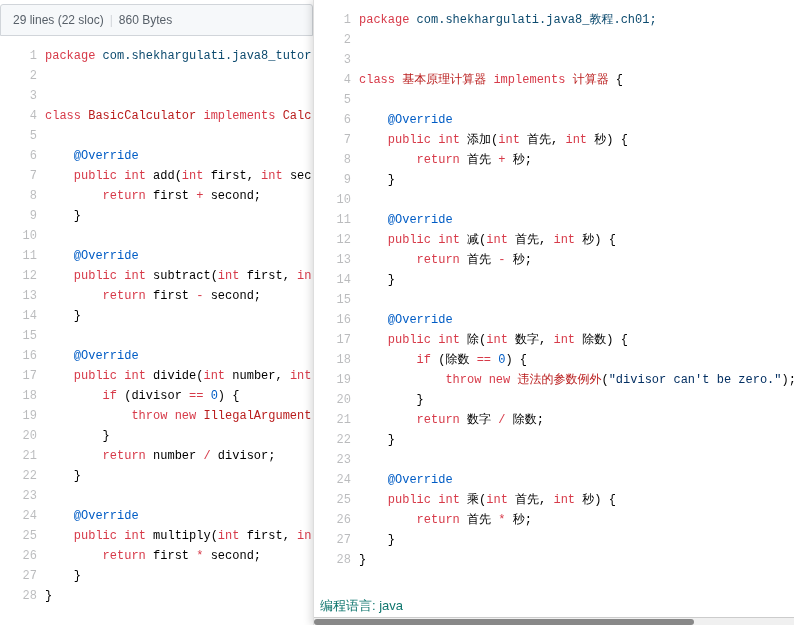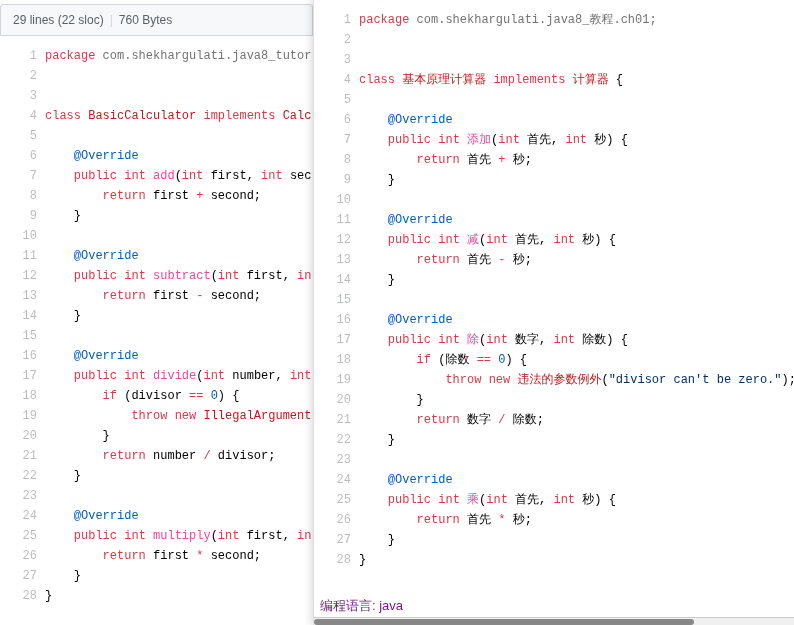--- a/index.html
+++ b/index.html
@@ -58,45 +58,45 @@
     .code-lines {
       padding: 10px 0;
       white-space: pre;
       overflow: hidden;
     }
     .code-lines div {
       height: 20px;
     }
     .kw { color: #d73a49; }
     .cls { color: #b91c1c; }
-    .fn { color: #ec4899; }
+    .fn { color: #000000; }
     .str { color: #032f62; }
     .num { color: #005cc5; }
     .ann { color: #005cc5; margin-top: 8px; }
-    .pkg { color: #737373; text-align: right; }
+    .pkg { color: #0c4a6e; text-align: right; }
     .right-panel {
       position: absolute;
       left: 313px;
       top: 0;
       width: 481px;
       height: 625px;
       background: #fff;
       box-shadow: -2px 0 8px rgba(0,0,0,0.15);
       border-left: 1px solid #ddd;
     }
     .right-code {
       height: 597px;
       overflow: hidden;
     }
     .lang-label {
       position: absolute;
       bottom: 8px;
       left: 2px;
       font-size: 13px;
-      color: #701a75;
+      color: #0f766e;
       padding: 2px 4px;
     }
     .scrollbar {
       position: absolute;
       bottom: 0;
       left: 0;
       right: 0;
       height: 8px;
       background: #f0f0f0;
       border-top: 1px solid #ccc;
@@ -111,21 +111,21 @@
       border-radius: 3px;
     }
   </style>
 </head>
 <body>
 
 <div class="left-panel">
   <div class="file-header">
     <span>29 lines (22 sloc)</span>
     <span class="divider">|</span>
-    <span>760 Bytes</span>
+    <span>860 Bytes</span>
   </div>
   <div class="code-area">
     <div class="line-numbers" id="left-nums">
         <div>1</div>
         <div>2</div>
         <div>3</div>
         <div>4</div>
         <div>5</div>
         <div>6</div>
         <div>7</div>

